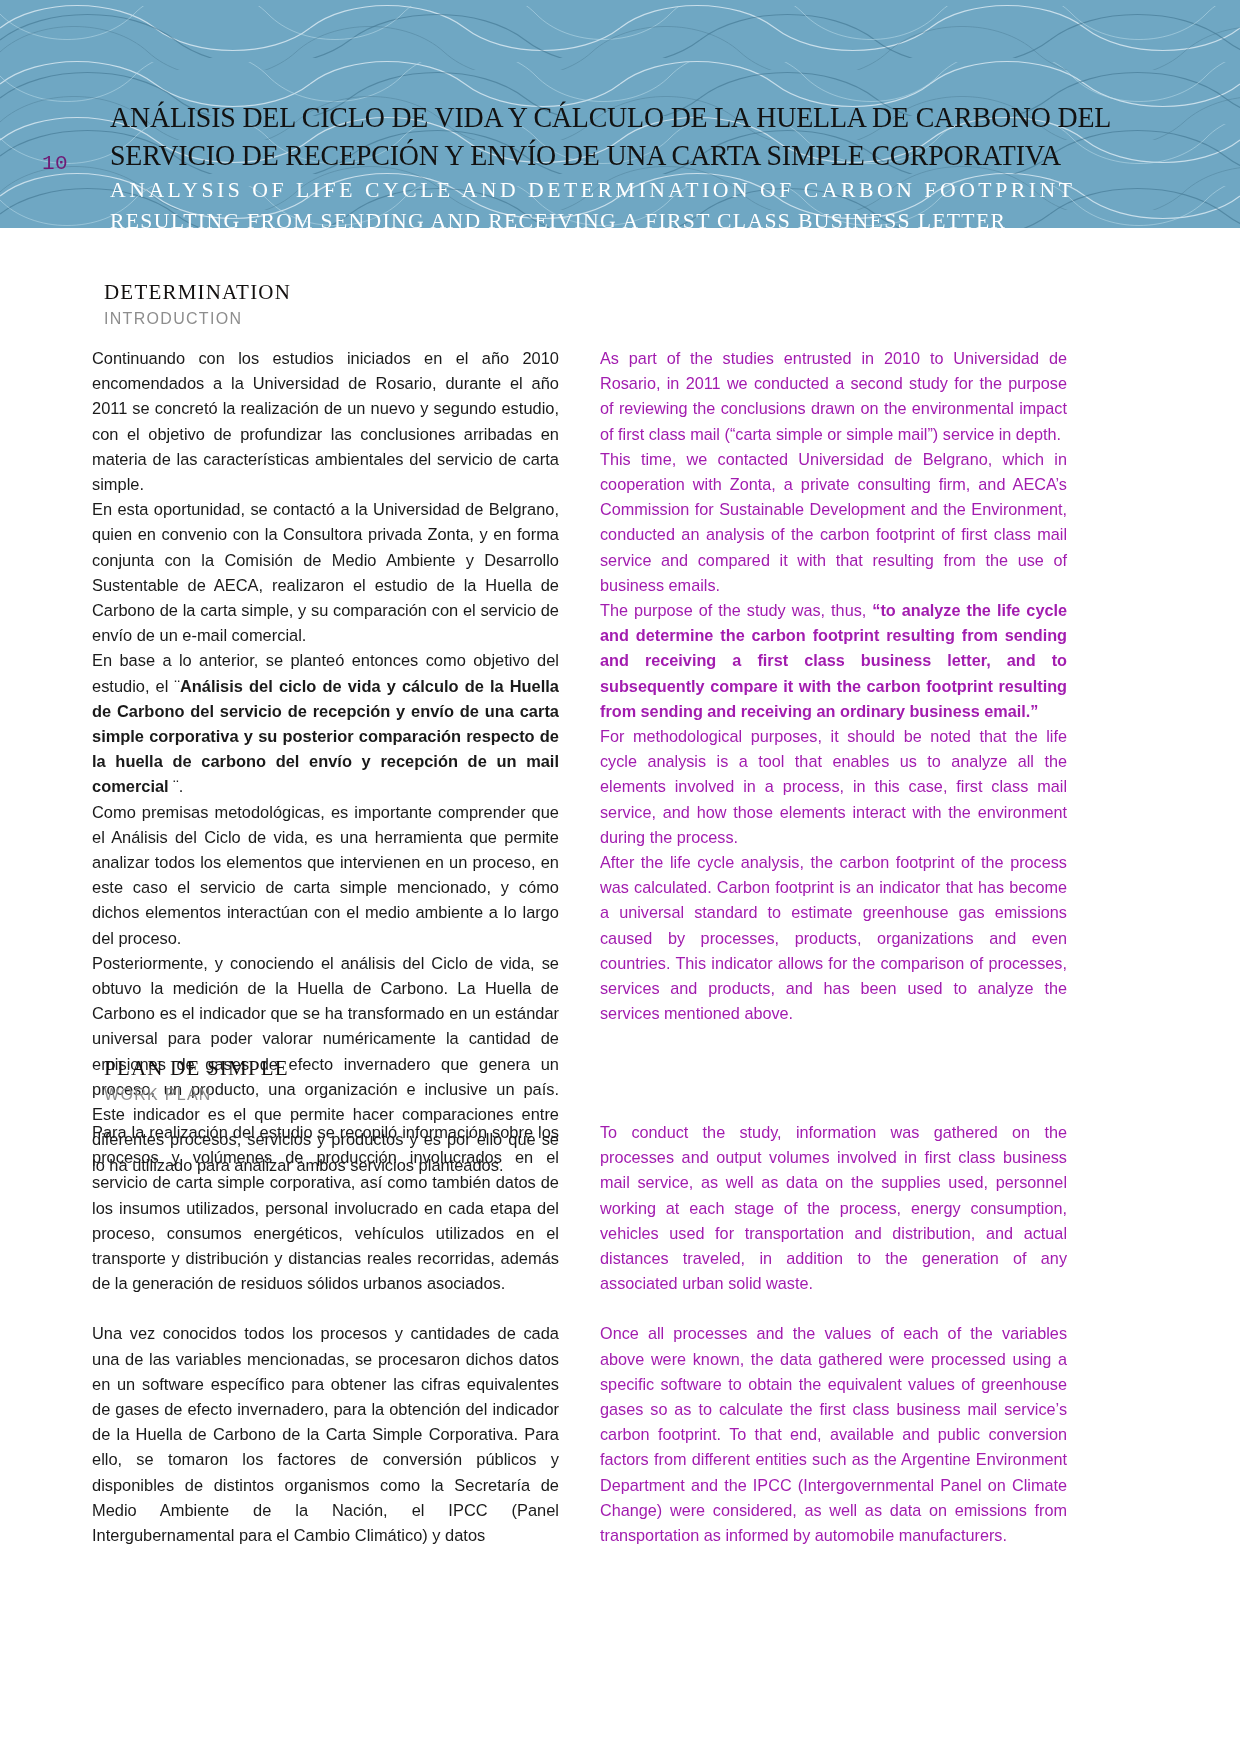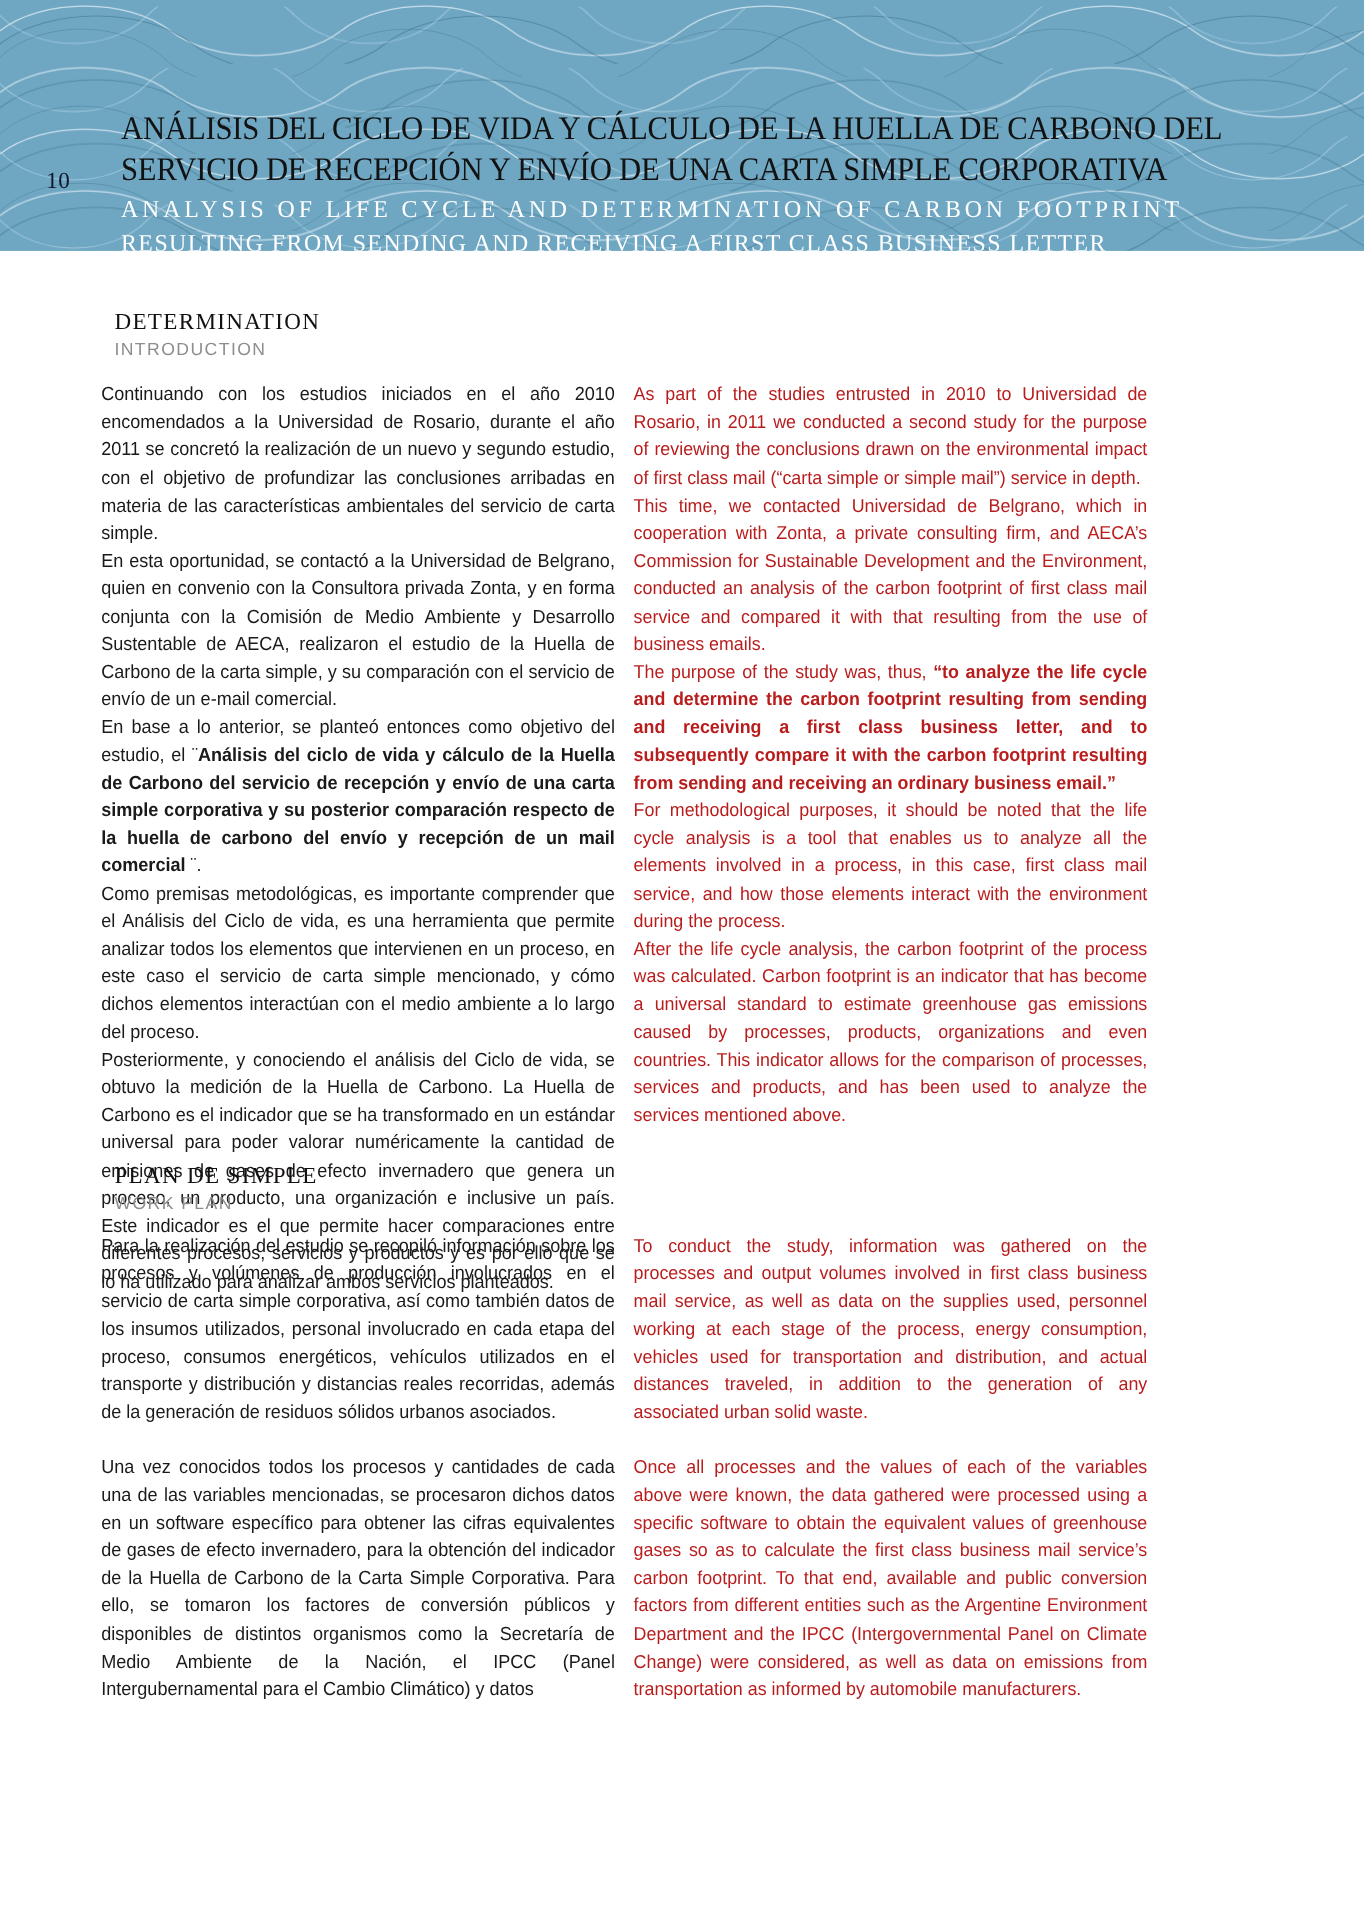--- a/index.html
+++ b/index.html
@@ -13,22 +13,22 @@
 
   
   #header-band{
     position:absolute; left:0; top:0; width:1240px; height:228px;
     background:#6fa7c3; overflow:hidden;
   }
   #wave-pattern{ position:absolute; left:0; top:0; width:1240px; height:228px; }
 
   #page-number{
     position:absolute; left:42px; top:152px;
-    font-family:Liberation Serif, serif;
-    font-size:21px; color:#0f172a; letter-spacing:.5px;
+    font-family:Liberation Mono, monospace;
+    font-size:21px; color:#701a75; letter-spacing:.5px;
     z-index:3;
   }
 
   #title-block{
     position:absolute; left:110px; top:98px; width:1010px; z-index:3;
   }
   .title-es{
     font-family:"Liberation Serif", serif;
     font-size:30px; line-height:38px;
     color:#121212; white-space:nowrap;
@@ -60,21 +60,21 @@
     font-size:21px; letter-spacing:1.2px; color:#13100f; font-weight:400;
   }
   .sec-head-en{
     font-family:Liberation Sans, sans-serif;
     font-size:16px; letter-spacing:1.3px; color:#8d8d8d; margin-top:5px;
   }
 
   .cols{ position:absolute; left:0; top:0; width:1240px; }
   .col{ position:absolute; width:467px; }
   .col-es{ left:92px; color:#1a1a1a; }
-  .col-en{ left:576px; color:#b91c1c; }
+  .col-en{ left:600px; color:#a21caf; }
 
   .col p{
     font-family:"Liberation Sans", sans-serif;
     font-size:17.2px;
     line-height:25.2px;
     text-align:justify;
     transform:scaleX(.955);
     transform-origin:left top;
     width:489px;
   }

